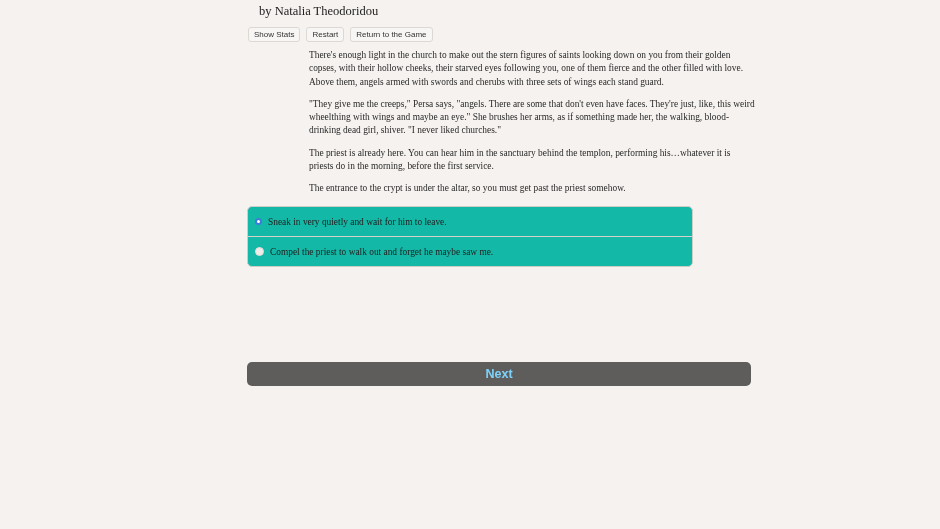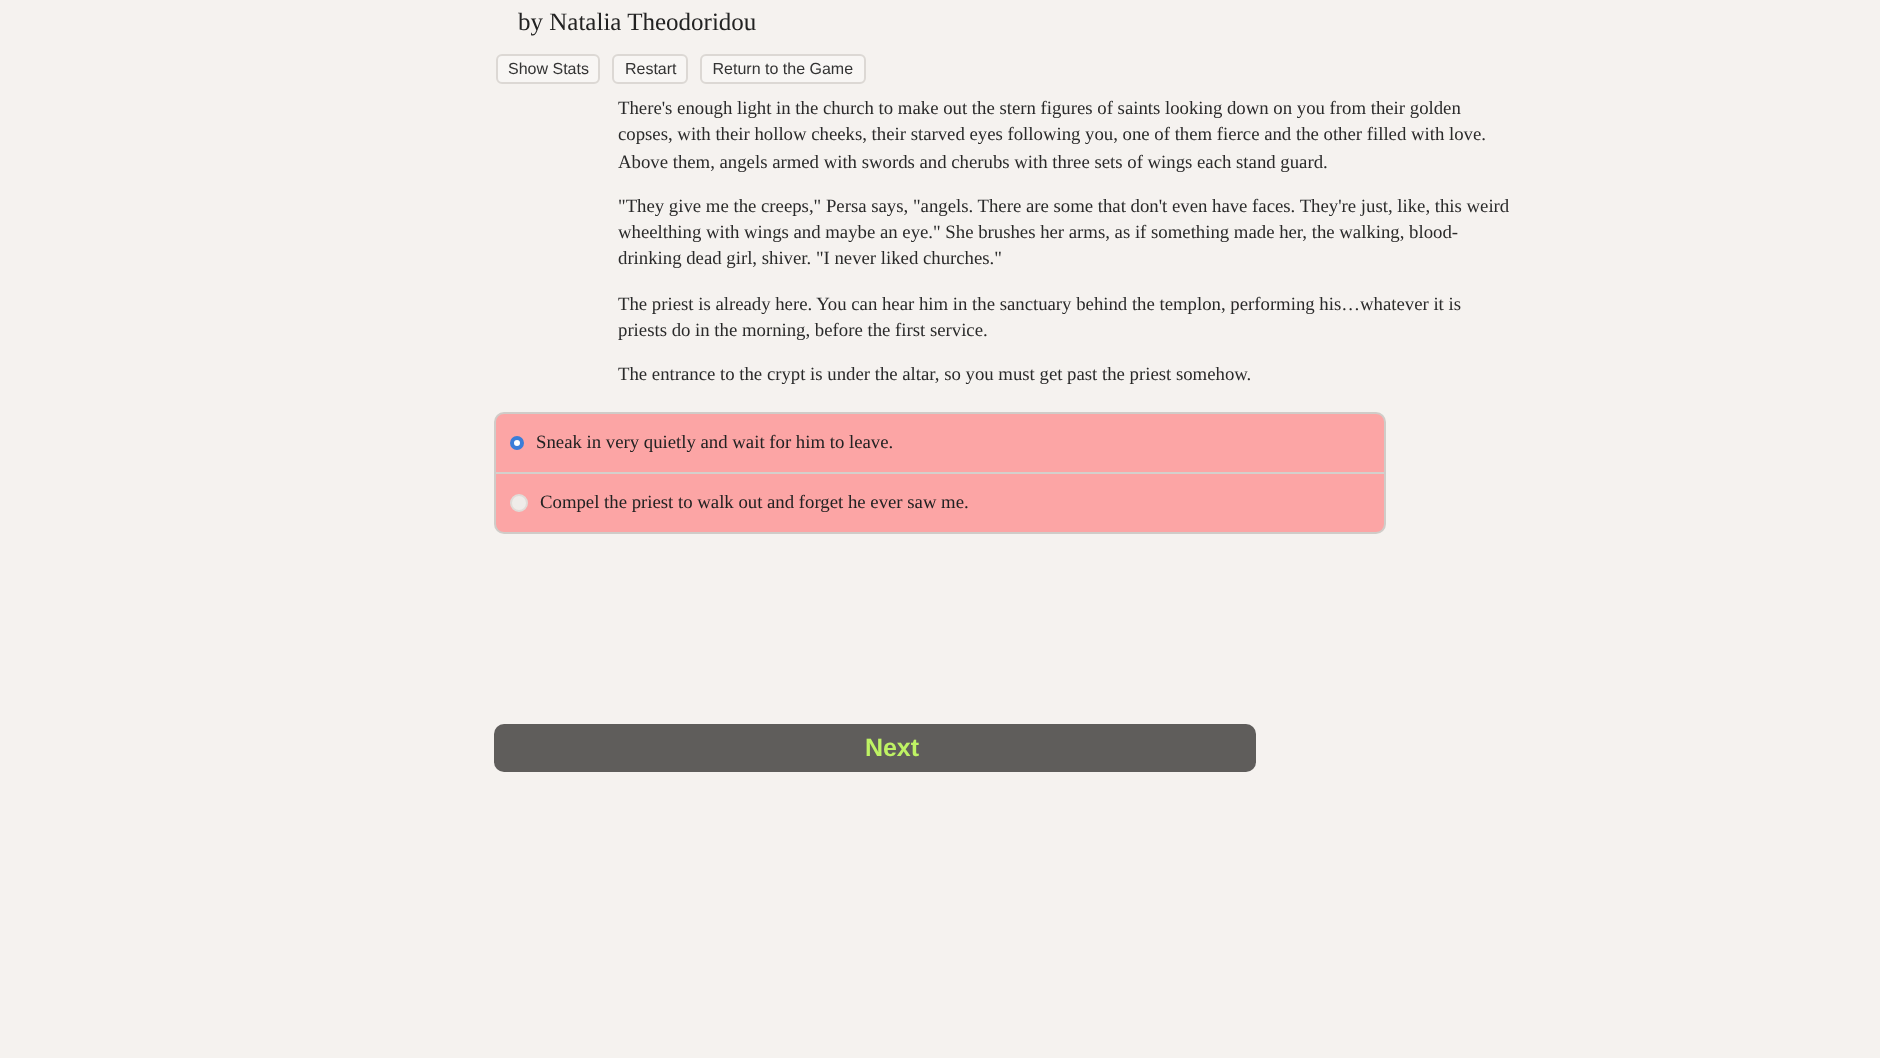--- a/index.html
+++ b/index.html
@@ -15,39 +15,39 @@
   .tbtn {
     font-family: "Liberation Sans", "DejaVu Sans", sans-serif;
     font-size: 8px; color: #333;
     background: #f8f6f4; border: 1px solid #dcd8d4; border-radius: 3px;
     padding: 2px 5px; height: 9px; line-height: 9px; cursor: pointer;
   }
   .story { position: absolute; top: 49px; left: 14px; width: 446px; font-size: 9.4px; line-height: 13.3px; color: #2a2a2a; margin-left: 48px; }
   .story p { margin: 0 0 9px 0; }
   .choices {
     position: absolute; top: 206px; left: 0; width: 444px;
-    border: 1px solid #d0ccc8; border-radius: 5px; background: #fca5a5;
+    border: 1px solid #d0ccc8; border-radius: 5px; background: #14b8a6;
     overflow: hidden;
   }
   .choice {
     height: 29px; display: flex; align-items: center; padding-left: 7px;
     border-top: 1px solid #d4d0cc; font-size: 9.4px; color: #222; cursor: pointer;
   }
   .choice:first-child { border-top: none; }
   .radio {
     width: 7px; height: 7px; border-radius: 50%;
     background: #efece9; border: 1px solid #e0dcd8; margin-right: 6px; flex: none;
   }
   .radio.checked { background: #fff; border: 2.5px solid #3b7dd8; width: 3px; height: 3px; }
   .next-btn {
-    position: absolute; top: 362px; left: 0; width: 364px; height: 24px;
+    position: absolute; top: 362px; left: 0; width: 504px; height: 24px;
     background: #5f5d5b; border-radius: 5px;
-    color: #bef264; font-family: "Liberation Sans", "DejaVu Sans", sans-serif;
+    color: #7dd3fc; font-family: "Liberation Sans", "DejaVu Sans", sans-serif;
     font-weight: bold; font-size: 12.5px;
-    display: flex; align-items: center; justify-content: center; cursor: pointer; padding-left: 17px;
+    display: flex; align-items: center; justify-content: center; cursor: pointer;
   }
 </style>
 </head>
 <body>
 
 <div class="container">
   <div class="author">by Natalia Theodoridou</div>
 
   <div class="toolbar">
     <div class="tbtn">Show Stats</div>
@@ -62,18 +62,18 @@
     <p>The entrance to the crypt is under the altar, so you must get past the priest somehow.</p>
   </div>
 
   <div class="choices">
     <div class="choice">
       <span class="radio checked"></span>
       <span>Sneak in very quietly and wait for him to leave.</span>
     </div>
     <div class="choice">
       <span class="radio"></span>
-      <span>Compel the priest to walk out and forget he ever saw me.</span>
+      <span>Compel the priest to walk out and forget he maybe saw me.</span>
     </div>
   </div>
 
   <div class="next-btn">Next</div>
 </div>
 
 </body></html>

